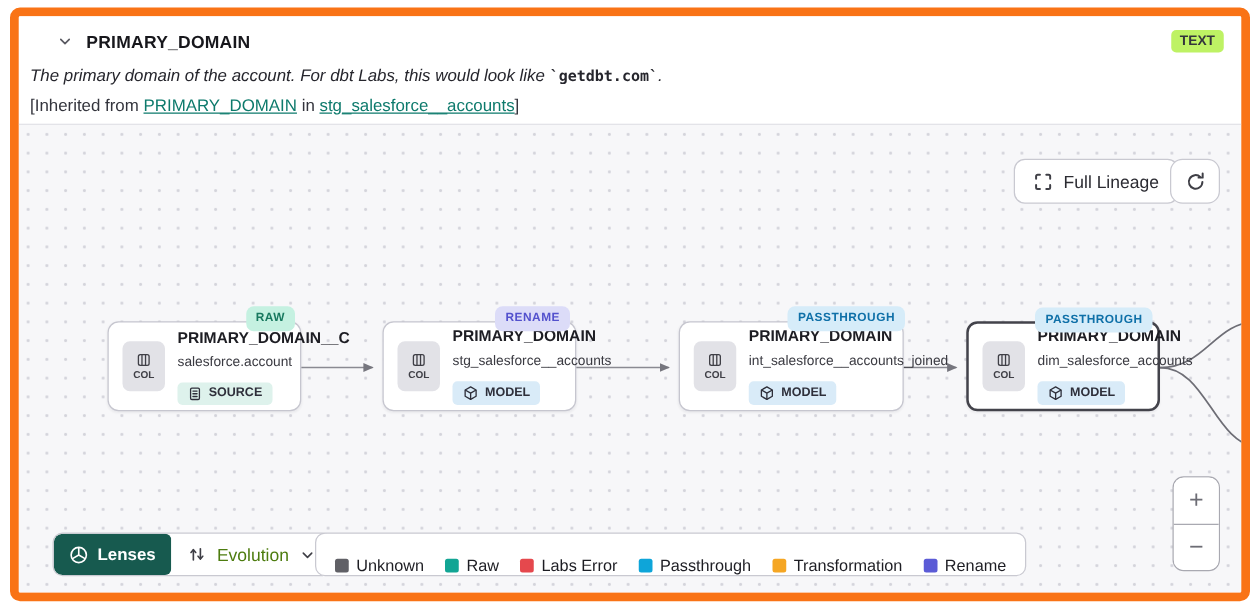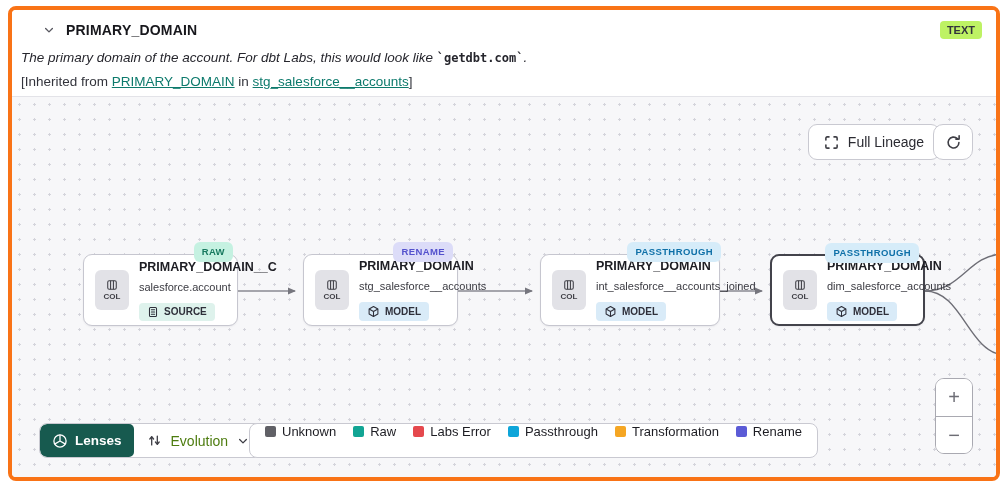--- a/index.html
+++ b/index.html
@@ -1,19 +1,19 @@
 <!DOCTYPE html>
 <html><head>
 <meta charset="utf-8">
 <style>
   * { margin:0; padding:0; box-sizing:border-box; }
   body { font-family:"Liberation Sans", sans-serif; background:#fff; }
   .screen { position:relative; width:1008px; height:485px; background:#fff; overflow:hidden; }
   .card { position:absolute; left:8px; top:6px; width:992px; height:475px;
-          background:#fff; border:4px solid #f97316; border-radius:8px; overflow:hidden; }
+          background:#fff; border:7px solid #f97316; border-radius:8px; overflow:hidden; }
 
   
   .header { position:absolute; left:0; top:0; right:0; height:86px; background:#fff; }
   .hdr-row1 { display:flex; align-items:center; gap:11px; margin:11px 14px 0 31px; }
   .hdr-title { font-size:14px; font-weight:700; color:#17171c; letter-spacing:.2px; }
   .hdr-spacer { flex:1; }
   .type-badge { background:#bef264; color:#33343c; font-size:11px; font-weight:600;
                 padding:3px 7px; border-radius:4px; }
   .hdr-desc { margin:11px 16px 0 9px; font-size:13.5px; font-style:italic; color:#26262d; }
   .hdr-desc code { font-family:"DejaVu Sans Mono", monospace; font-style:normal;
@@ -64,21 +64,21 @@
 
   
   .lenses-ctl { position:absolute; left:27px; top:326px; height:35px; display:flex;
                 background:#fff; border:1px solid #c9c9d1; border-radius:8px; overflow:hidden; }
   .lenses-seg { display:flex; align-items:center; gap:7px; padding:0 12px;
                 color:#fff; font-size:13.5px; font-weight:600; cursor:pointer;
                 border-radius:7px 5px 5px 7px; }
   .lens-select { display:flex; align-items:center; gap:9px; padding:0 13px;
                  font-size:14px; color:#4d7c0f; cursor:pointer; background:#fff; }
   .legend { position:absolute; left:237px; top:326px; height:35px; display:flex;
-            align-items:flex-start; gap:17px; padding:0 15px; background:#fff;
+            align-items:flex-end; gap:17px; padding:0 15px; background:#fff;
             border:1px solid #c9c9d1; border-radius:8px; }
   .legend-item { display:flex; align-items:center; gap:6px; }
   .legend-chip { width:11px; height:11px; border-radius:2px; }
   .legend-label { font-size:13px; color:#1d1d23; }
 
   svg { display:block; }
 </style>
 </head>
 <body>
 

